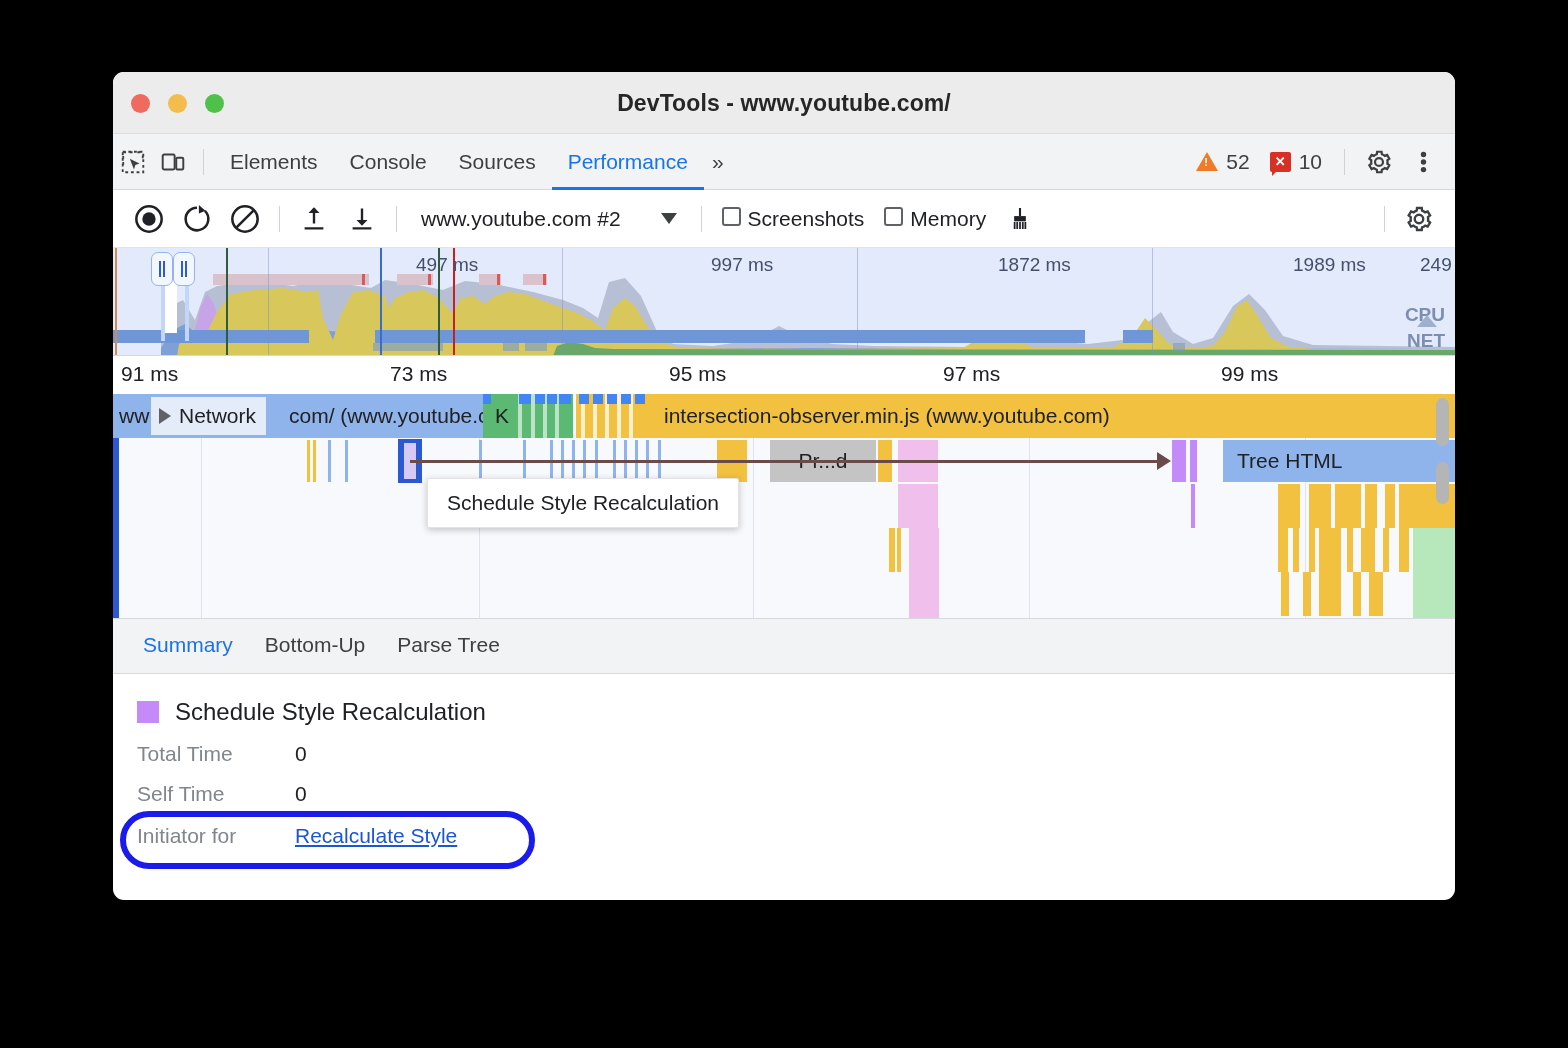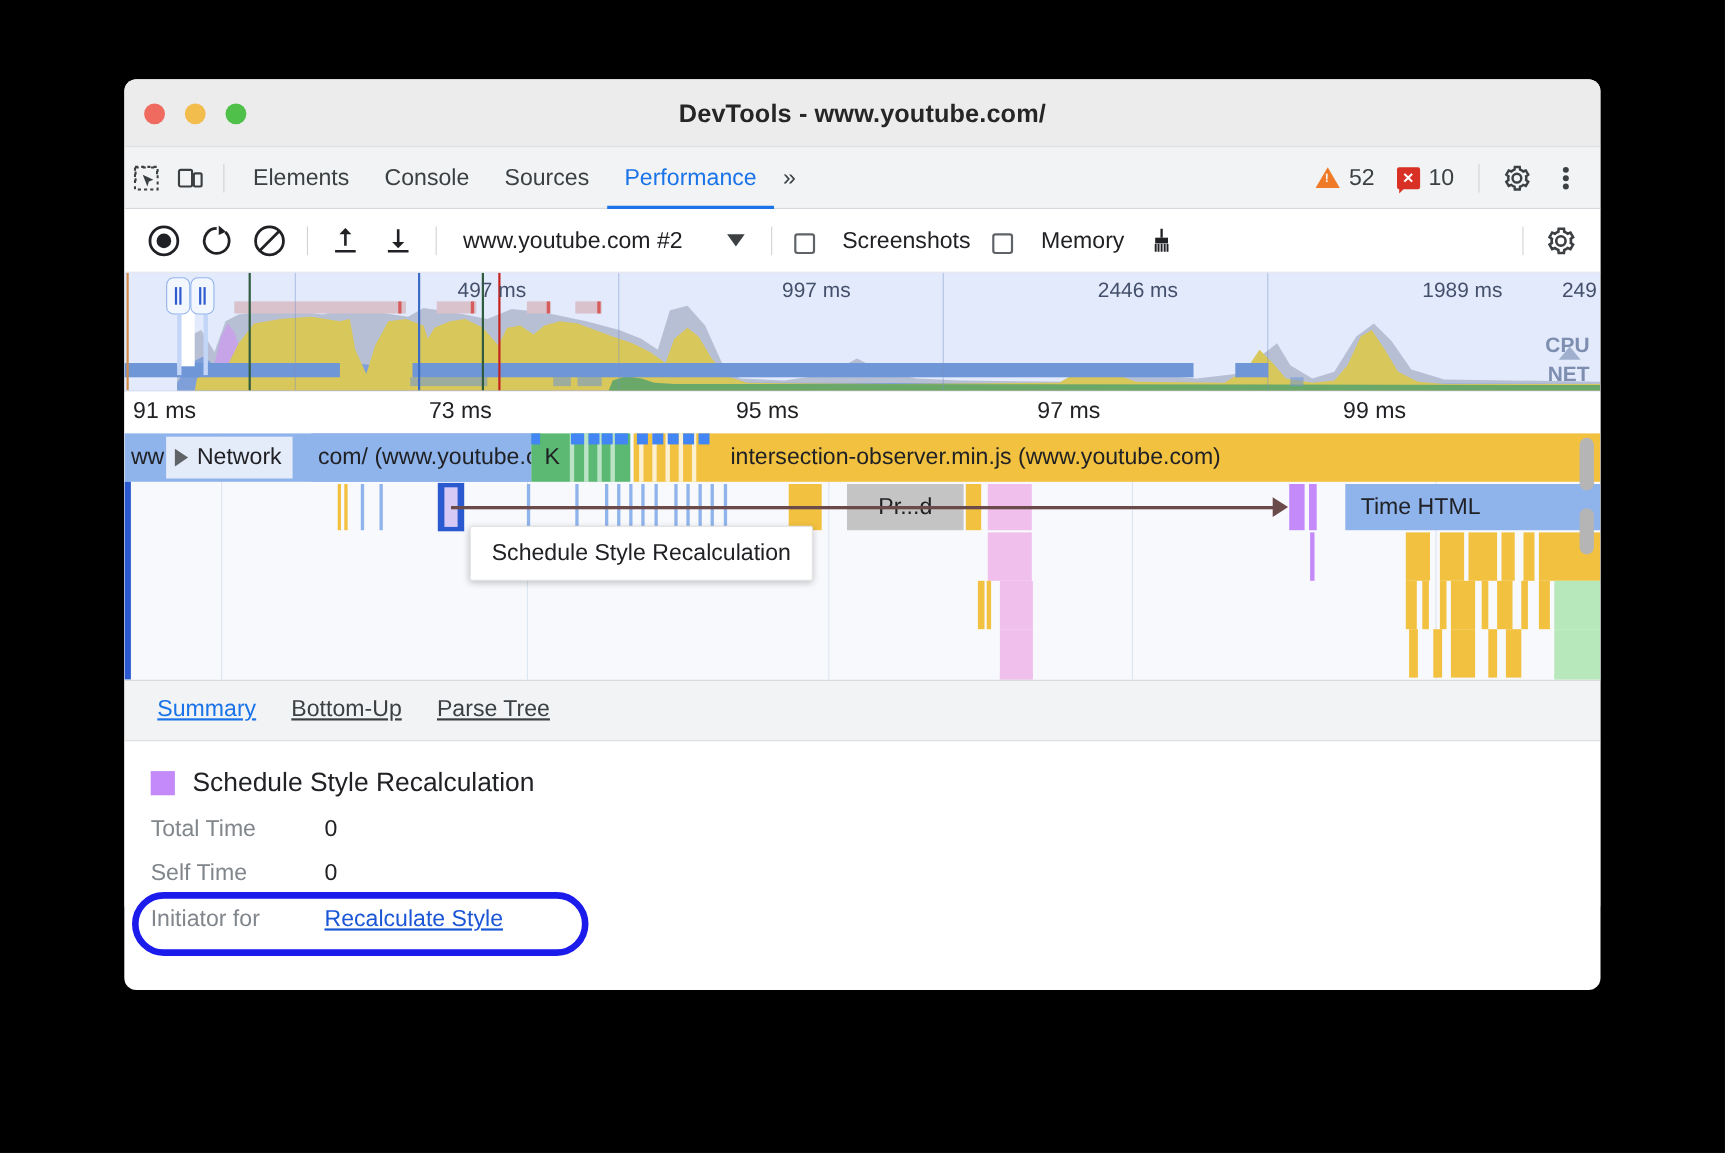--- a/index.html
+++ b/index.html
@@ -83,21 +83,21 @@
     position: relative; height: 58px;
     background: #ffffff; border-bottom: 1px solid #e0e3e7;
     display: flex; align-items: center; padding: 0 12px;
   }
   .pb-icon { width: 48px; height: 42px; display: flex; align-items: center; justify-content: center; cursor: pointer; }
   #sessionsel {
     display: flex; align-items: center; gap: 40px;
     font-size: 21px; color: #202124; padding: 0 14px; cursor: pointer;
   }
   .caret { width: 0; height: 0; border-left: 8px solid transparent; border-right: 8px solid transparent; border-top: 11px solid #3c4043; }
-  .cbwrap { display: flex; align-items: flex-end; gap: 25px; padding: 0 10px; cursor: pointer; }
+  .cbwrap { display: flex; align-items: flex-start; gap: 7px; padding: 0 10px; cursor: pointer; }
   .cbox { width: 19px; height: 19px; border: 2px solid #5f6368; border-radius: 3px; }
   .cblabel { font-size: 21px; color: #202124; }
 
   
   #overview {
     position: relative; height: 108px;
     background: #e2eafb; overflow: hidden;
     border-bottom: 1px solid #cfd8ee;
   }
   .ov-tick { position: absolute; top: 6px; font-size: 19px; color: #44506b; }
@@ -149,21 +149,21 @@
     border-left: 14px solid #6b4a4a;
   }
   .scrollpill { position: absolute; right: 6px; width: 13px; border-radius: 7px; background: #b5b5b5; }
 
   
   #bottomtabs {
     position: relative; height: 56px;
     background: #f1f3f4; border-top: 1px solid #d5d8dc; border-bottom: 1px solid #d5d8dc;
     display: flex; align-items: center; padding-left: 14px;
   }
-  .btab { font-size: 21px; color: #3c4043; height: 70px; line-height: 56px; padding: 6px 16px; cursor: pointer; white-space: nowrap; text-decoration: underline; }
+  .btab { font-size: 21px; color: #3c4043; height: 70px; line-height: 56px; padding: 6px 16px; cursor: pointer; white-space: nowrap; }
   .btab.active { color: #1a73e8; box-shadow: inset 0 -3px 0 #1a73e8; }
 
   
   #summary { position: relative; background: #fff; height: 150px; padding: 24px 0 0 24px; }
   #sum-head { display: flex; align-items: center; gap: 16px; }
   #sum-swatch { width: 22px; height: 22px; background: #c58af9; }
   #sum-title { font-size: 24px; color: #202124; }
   .sumrow { display: flex; align-items: baseline; margin-top: 16px; }
   .sumkey { font-size: 21px; color: #80868b; width: 158px; }
   .sumval { font-size: 21px; color: #202124; }
@@ -350,21 +350,21 @@
         <i></i>
         <i></i>
       </div>
     <div class="ov-marker" style="left:60px;">
         <i></i>
         <i></i>
       </div>
 
     <div class="ov-tick" style="left:303px;">497 ms</div>
     <div class="ov-tick" style="left:598px;">997 ms</div>
-    <div class="ov-tick" style="left:885px;">2446 ms</div>
+    <div class="ov-tick" style="left:885px;">1872 ms</div>
     <div class="ov-tick" style="left:1180px;">1989 ms</div>
     <div class="ov-tick" style="left:1307px;">249</div>
 
     <div class="ov-lbl" style="top:56px;">CPU</div>
     <div class="ov-lbl" style="top:82px;">NET</div>
     <svg width="24" height="14" style="position:absolute;right:16px;top:66px;">
       <path d="M12,1 L22,13 L2,13 Z" fill="#9fb0cf"></path>
     </svg>
   </div>
 
@@ -447,21 +447,21 @@
 
       <div class="bar lbl" style="left:657px;top:46px;width:106px;height:42px;line-height:42px;background:#c4c4c4;
                   text-align:center;padding-left:0;">Pr...d</div>
 
       <div class="bar" style="left:765px;top:46px;width:14px;height:42px;background:#f2c140;"></div>
       <div class="bar" style="left:785px;top:46px;width:40px;height:42px;background:#f0bfec;"></div>
 
       <div class="bar" style="left:1059px;top:46px;width:14px;height:42px;background:#c58af9;"></div>
       <div class="bar" style="left:1077px;top:46px;width:7px;height:42px;background:#c58af9;"></div>
 
-      <div class="bar lbl" style="left:1110px;top:46px;width:232px;height:42px;line-height:42px;background:#8fb4ec;padding-left:14px;">Time HTML</div>
+      <div class="bar lbl" style="left:1110px;top:46px;width:232px;height:42px;line-height:42px;background:#8fb4ec;padding-left:14px;">Tree HTML</div>
 
       <div class="arrowline" style="left:297px;top:66px;width:752px;"></div>
       <div class="arrowhead" style="left:1044px;top:58px;"></div>
 
       <div class="bar" style="left:785px;top:90px;width:40px;height:44px;background:#f0bfec;"></div>
       <div class="bar" style="left:1078px;top:90px;width:4px;height:44px;background:#c58af9;"></div>
 
       <div class="bar" style="left:1165px;top:90px;width:22px;height:44px;background:#f2c140;"></div>
       <div class="bar" style="left:1196px;top:90px;width:22px;height:44px;background:#f2c140;"></div>
       <div class="bar" style="left:1222px;top:90px;width:26px;height:44px;background:#f2c140;"></div>

